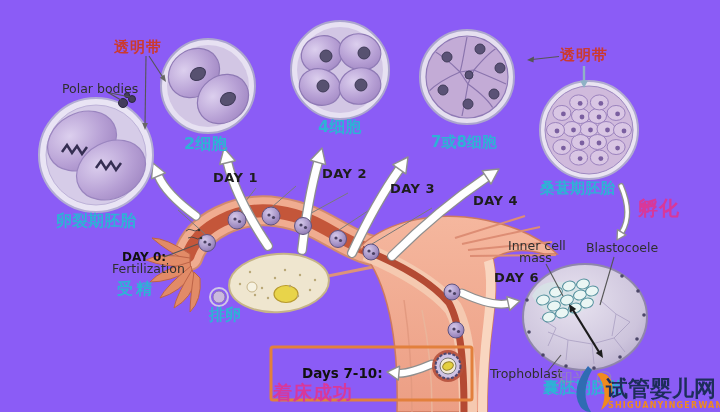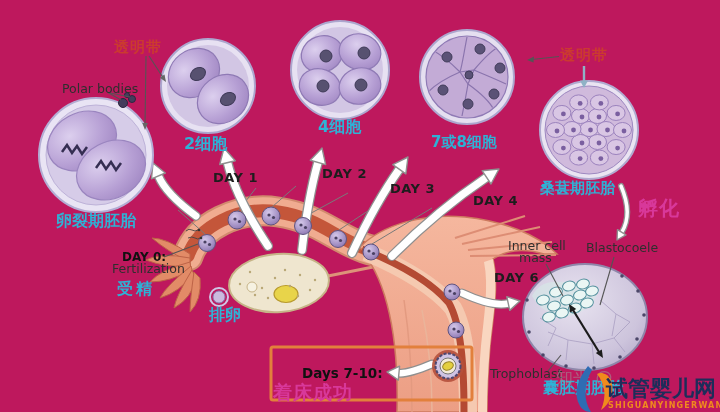--- a/index.html
+++ b/index.html
@@ -1,16 +1,16 @@
 <!DOCTYPE html>
 <html><head>
 <meta charset="utf-8">
 <style>
   html,body{margin:0;padding:0;background:#ffffff;}
-  .stage{position:relative;width:720px;height:412px;background:#be185d;overflow:hidden;
+  .stage{position:relative;width:720px;height:412px;background:#8b5cf6;overflow:hidden;
          font-family:"DejaVu Sans",sans-serif;}
   svg{position:absolute;left:0;top:0;}
   text{font-family:"DejaVu Sans",sans-serif;}
   .t-cyan{fill:#2eb2d6;font-weight:bold;font-size:16px;}
   .t-cyan15{fill:#2eb2d6;font-weight:bold;font-size:15px;}
   .t-red{fill:#cb3a30;font-weight:bold;font-size:15px;letter-spacing:1px;}
   .t-mag{fill:#d8389a;font-weight:bold;font-size:19px;letter-spacing:1px;}
   .t-day{fill:#1d1d1d;font-weight:bold;font-size:13px;letter-spacing:.5px;}
   .t-blk{fill:#2f2f2f;font-size:12.5px;}
   .t-blkb{fill:#111;font-weight:bold;font-size:12px;}

